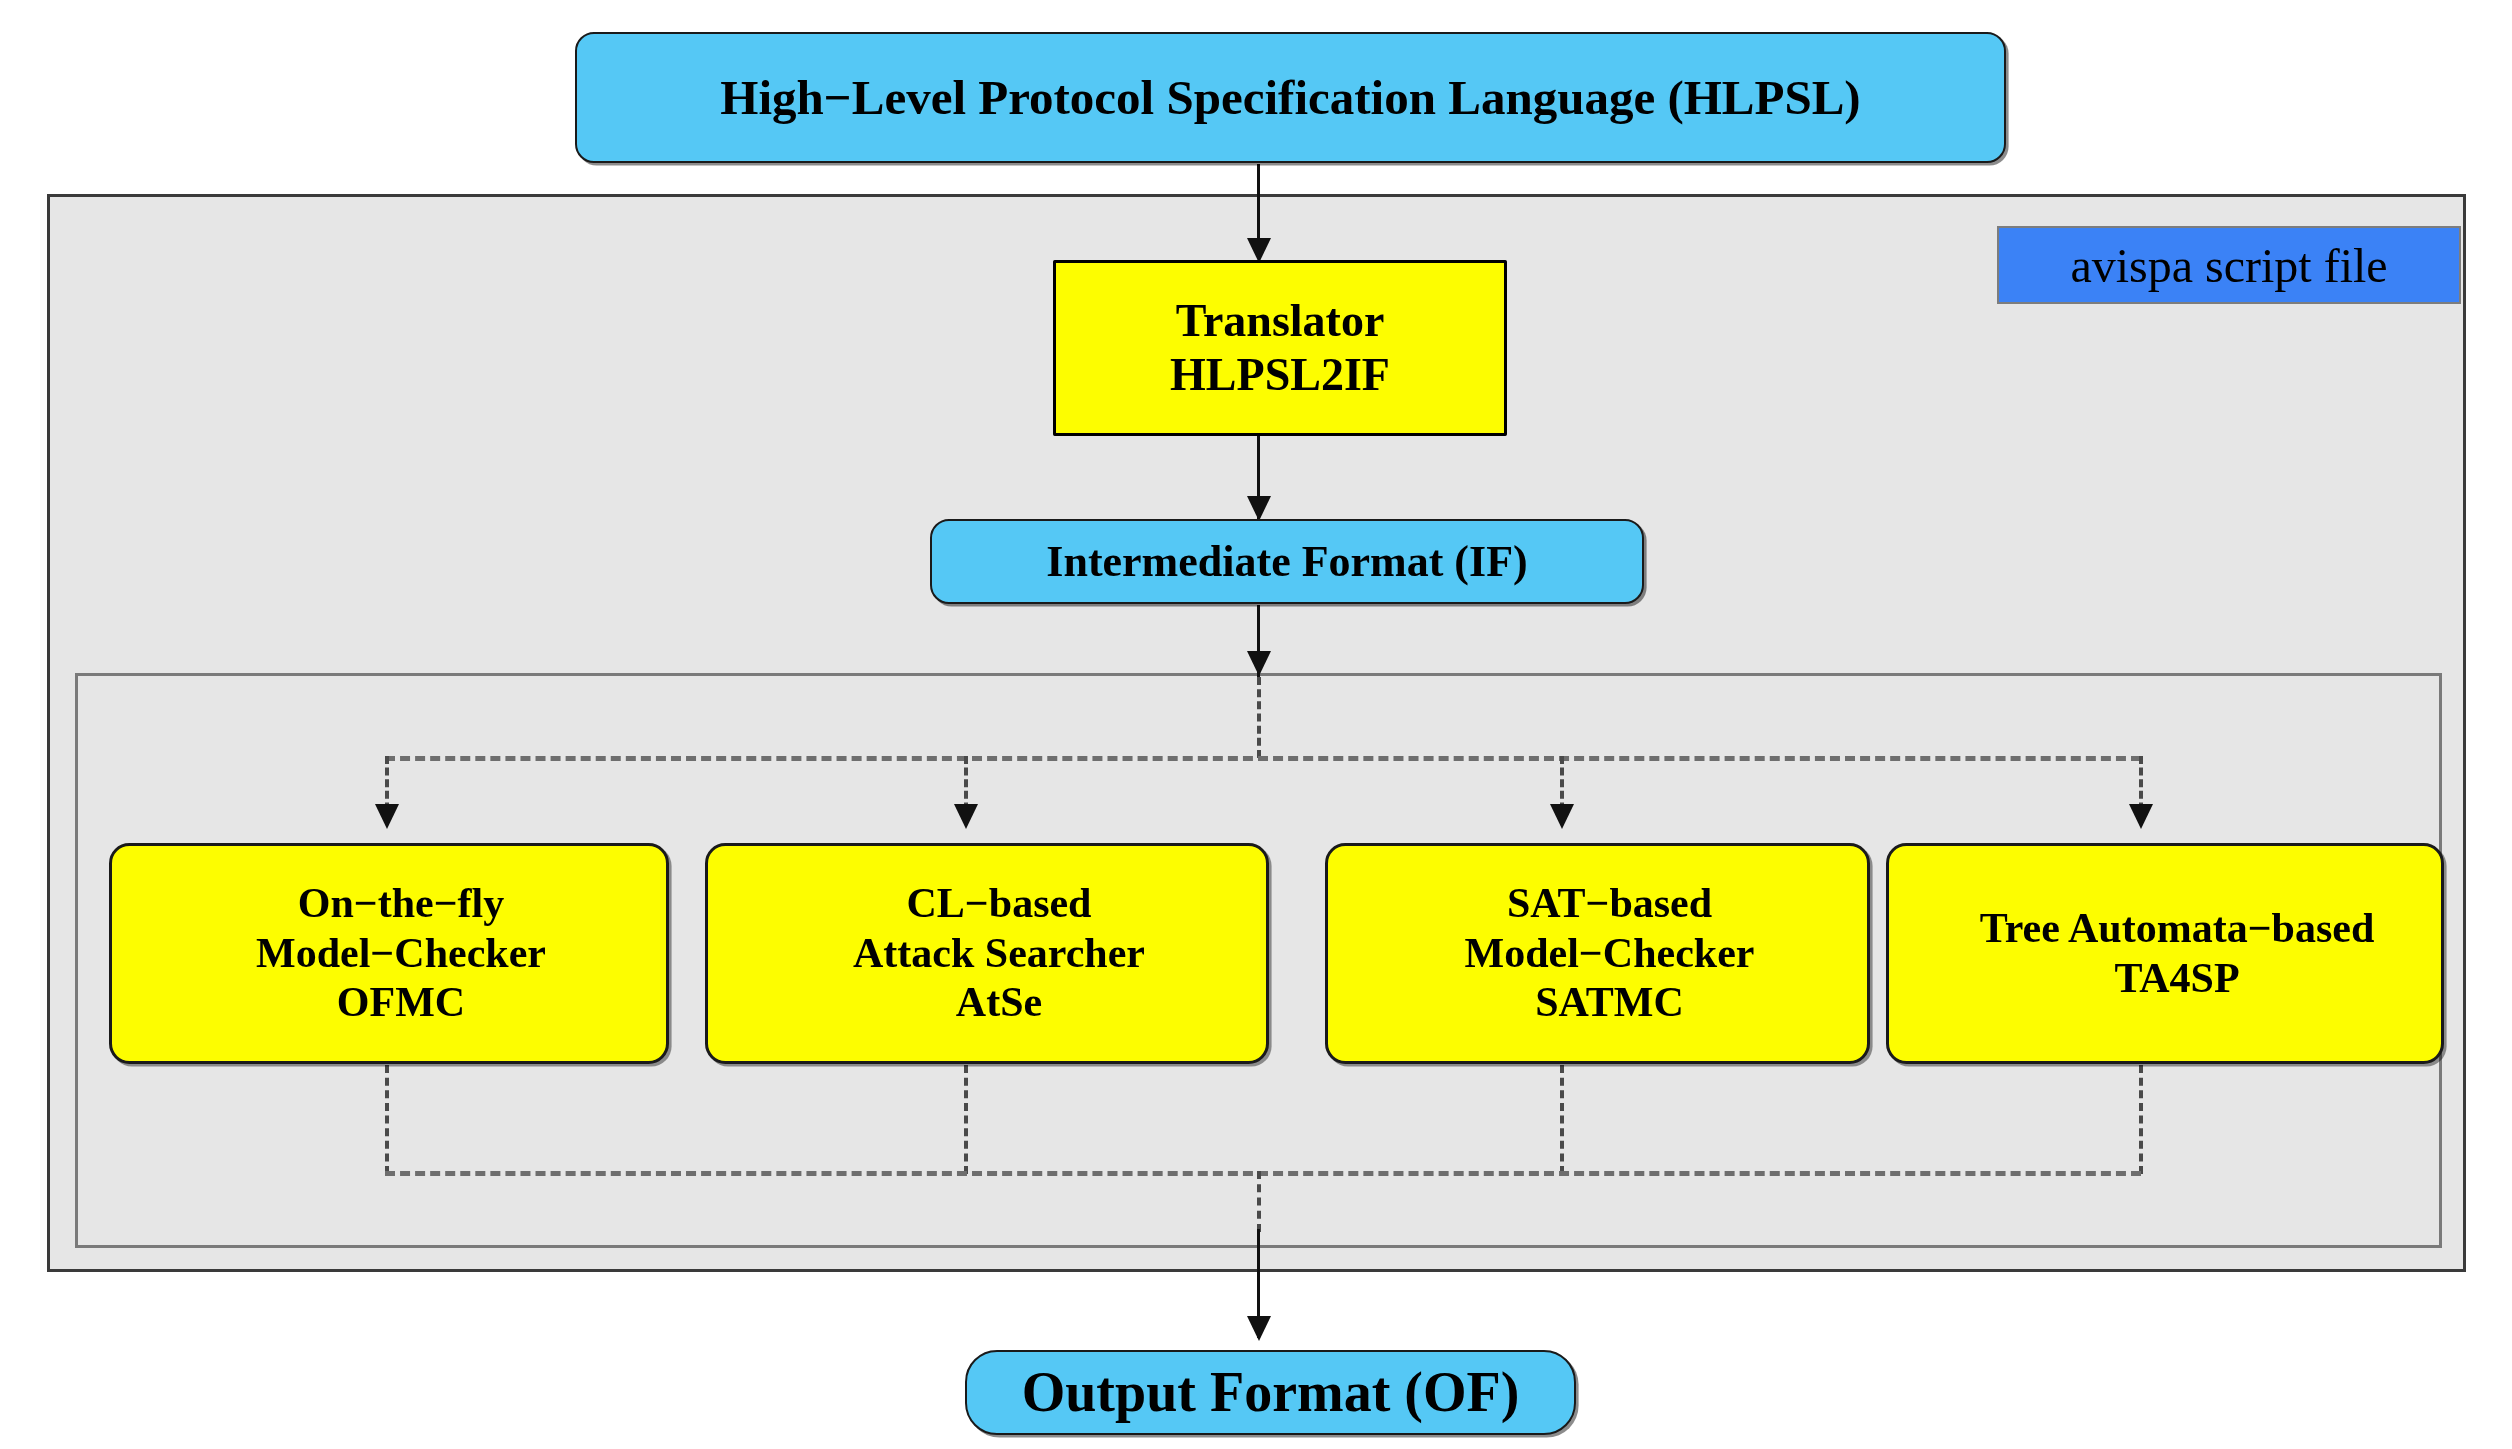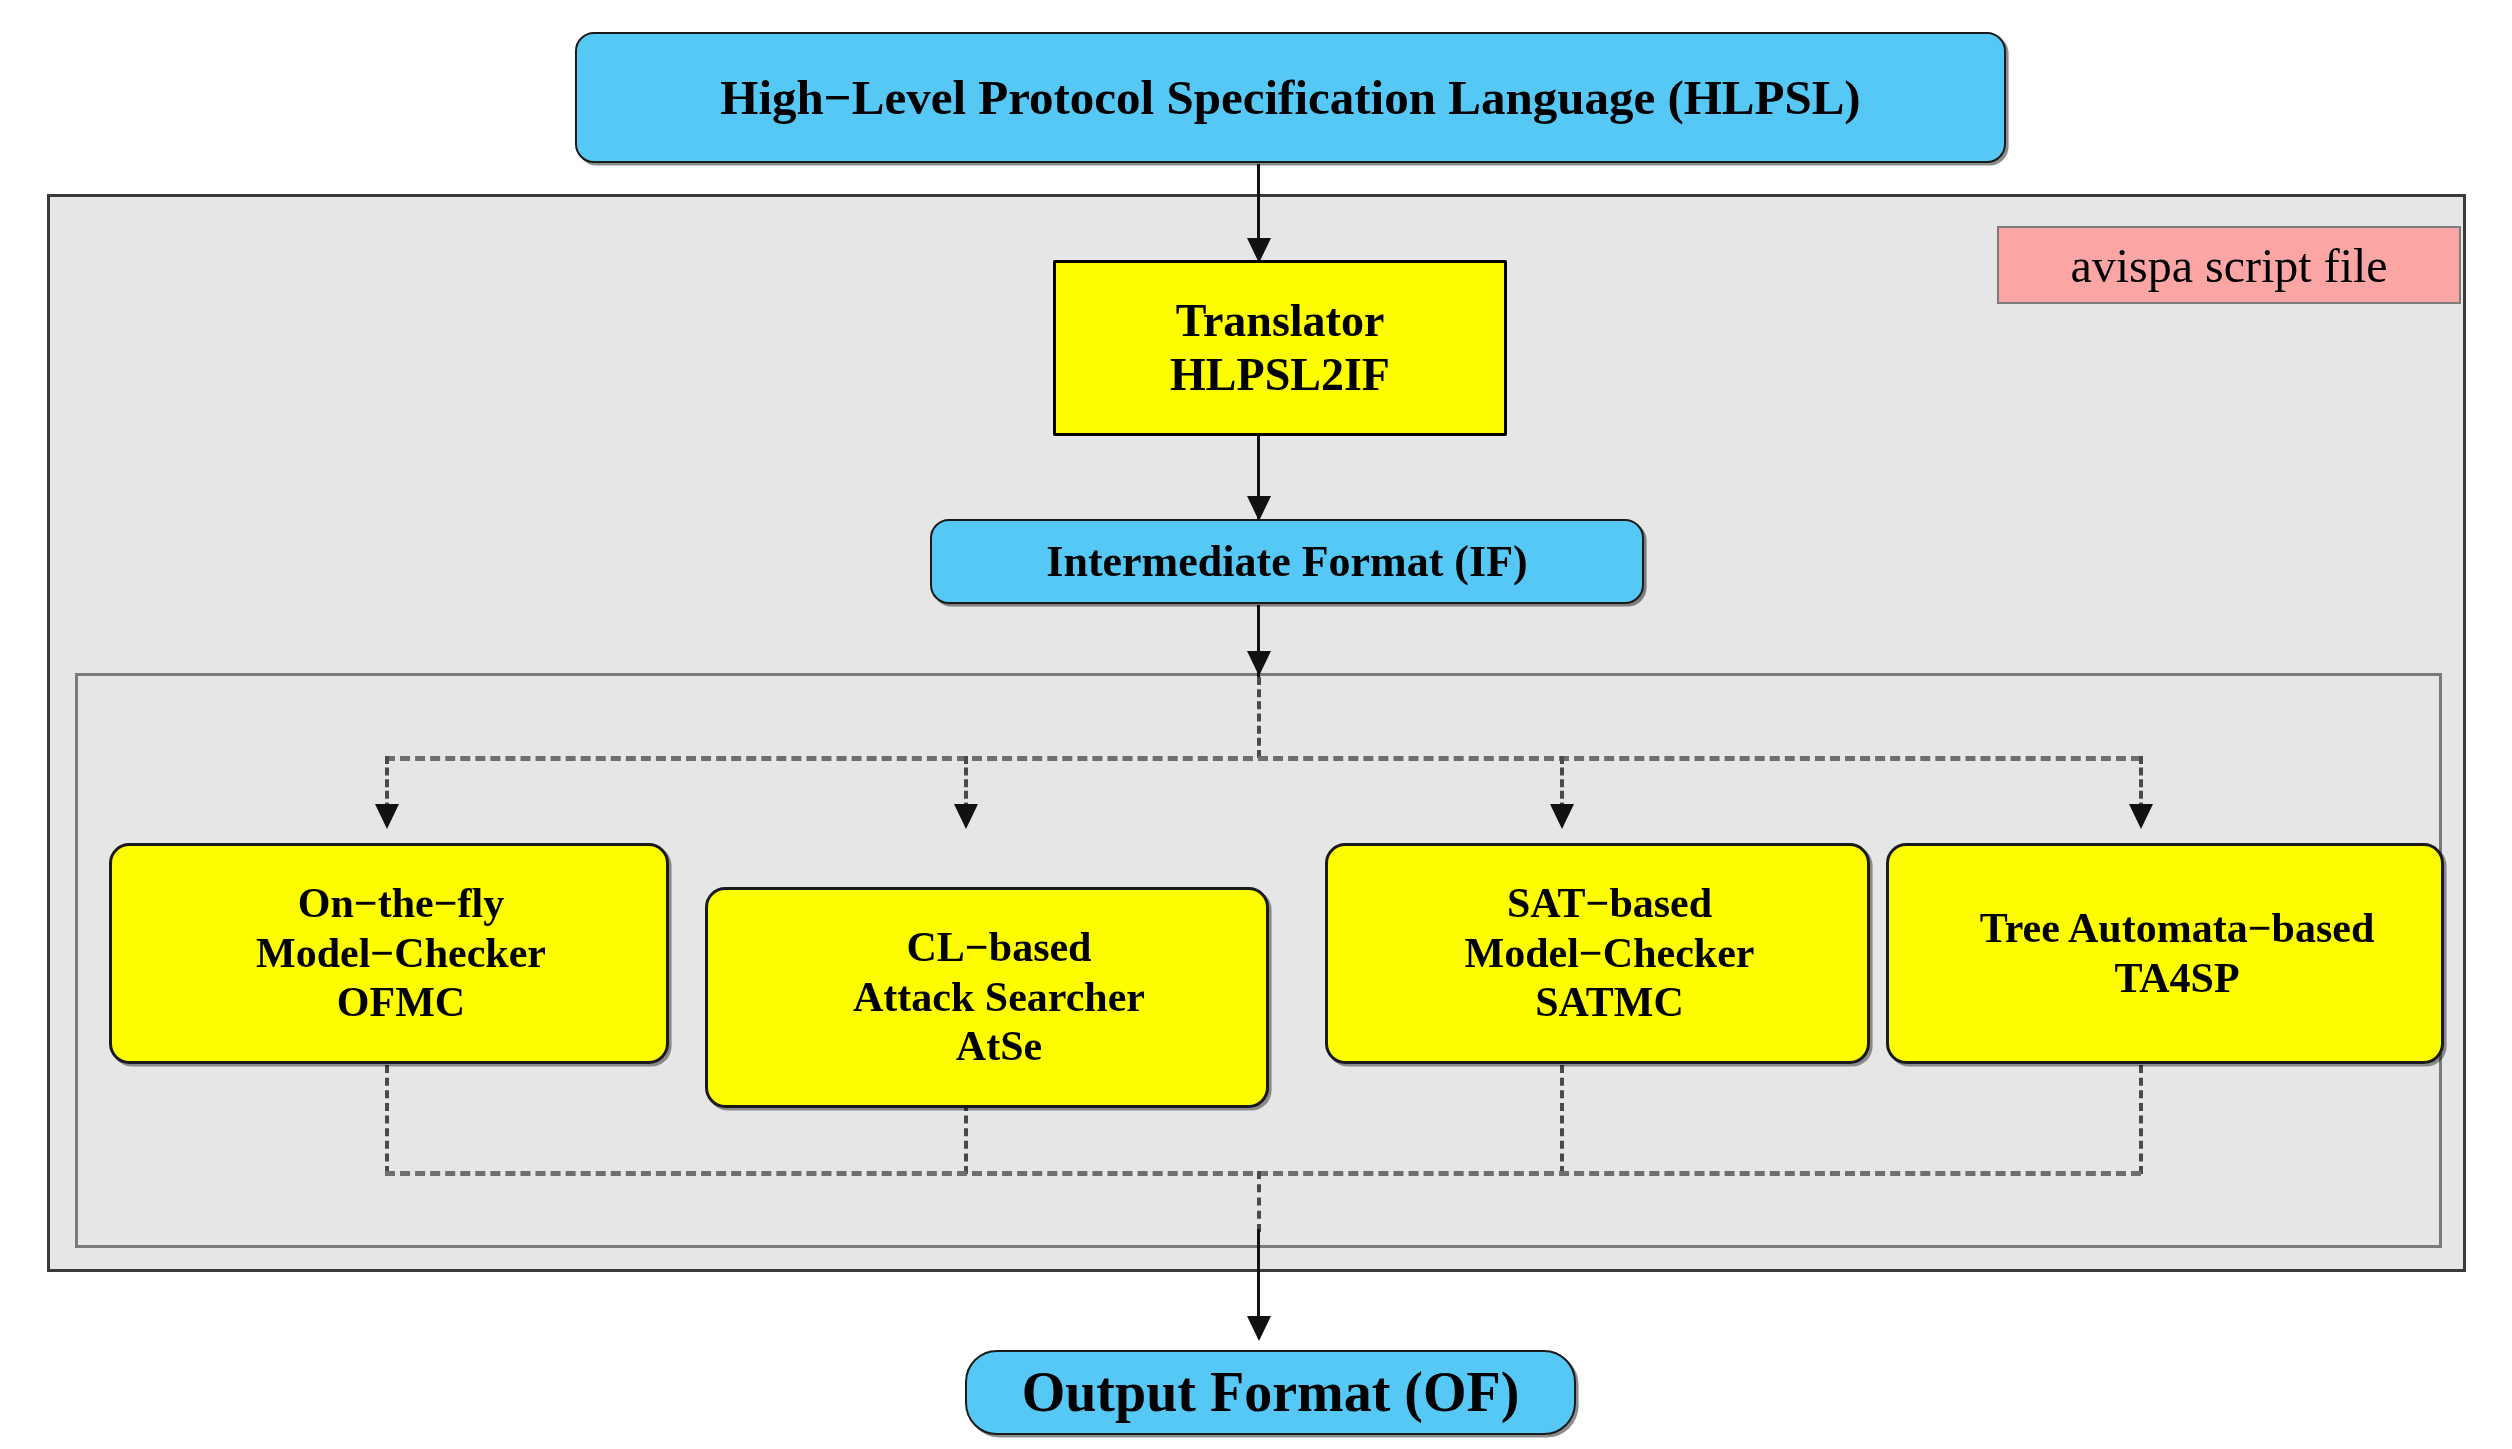--- a/index.html
+++ b/index.html
@@ -19,21 +19,21 @@
   .yellow-sharp{background:#fdfd00;border:3.4px solid #000000;border-radius:1.7px;}
   .yellow-round{background:#fdfd00;border:3.4px solid #1a1a1a;border-radius:20.4px;
         box-shadow:2.6px 2.6px 0 rgba(0,0,0,.40);}
 
   
   .panel{position:absolute;box-sizing:border-box;background:#e6e6e6;z-index:5;}
   #outer-panel{border:3.4px solid #3a3a3a;box-shadow:inset 0 0 0 0 #fff;}
   #inner-panel{border:3.4px solid #7a7a7a;z-index:10;}
 
   
-  #avispa-label{position:absolute;box-sizing:border-box;background:#fca5a5;
+  #avispa-label{position:absolute;box-sizing:border-box;background:#3b82f6;
       border:2.6px solid #7d7d7d;display:flex;align-items:center;
       justify-content:center;z-index:30;color:#000;}
 
   
   .conn{position:absolute;z-index:35;}
   .v-solid{background:#111111;width:3.4px;}
   .h-dash{height:0;border-top:5.1px dashed #6e6e6e;}
   .v-dash{width:0;border-left:4.3px dashed #4a4a4a;}
   .arrow-down{position:absolute;width:0;height:0;z-index:36;
       border-left:12px solid transparent;border-right:12px solid transparent;
@@ -97,21 +97,21 @@
 
   <div class="conn v-dash" style="left:2139px;top:756px;height:66px;"></div>
   <div class="arrow-down" style="left:2129px;top:804px;"></div>
 
   <div class="node yellow-round t-analyzer" id="backend-0" style="left:109px;top:843px;width:560px;height:221px;">
     <span class="ln">On−the−fly</span>
     <span class="ln">Model−Checker</span>
     <span class="ln">OFMC</span>
   </div>
 
-  <div class="node yellow-round t-analyzer" id="backend-1" style="left:705px;top:843px;width:564px;height:221px;margin-top:44px;">
+  <div class="node yellow-round t-analyzer" id="backend-1" style="left:705px;top:843px;width:564px;height:221px;">
     <span class="ln">CL−based</span>
     <span class="ln">Attack Searcher</span>
     <span class="ln">AtSe</span>
   </div>
 
   <div class="node yellow-round t-analyzer" id="backend-2" style="left:1303px;top:843px;width:545px;height:221px;margin-left:22px;">
     <span class="ln">SAT−based</span>
     <span class="ln">Model−Checker</span>
     <span class="ln">SATMC</span>
   </div>

